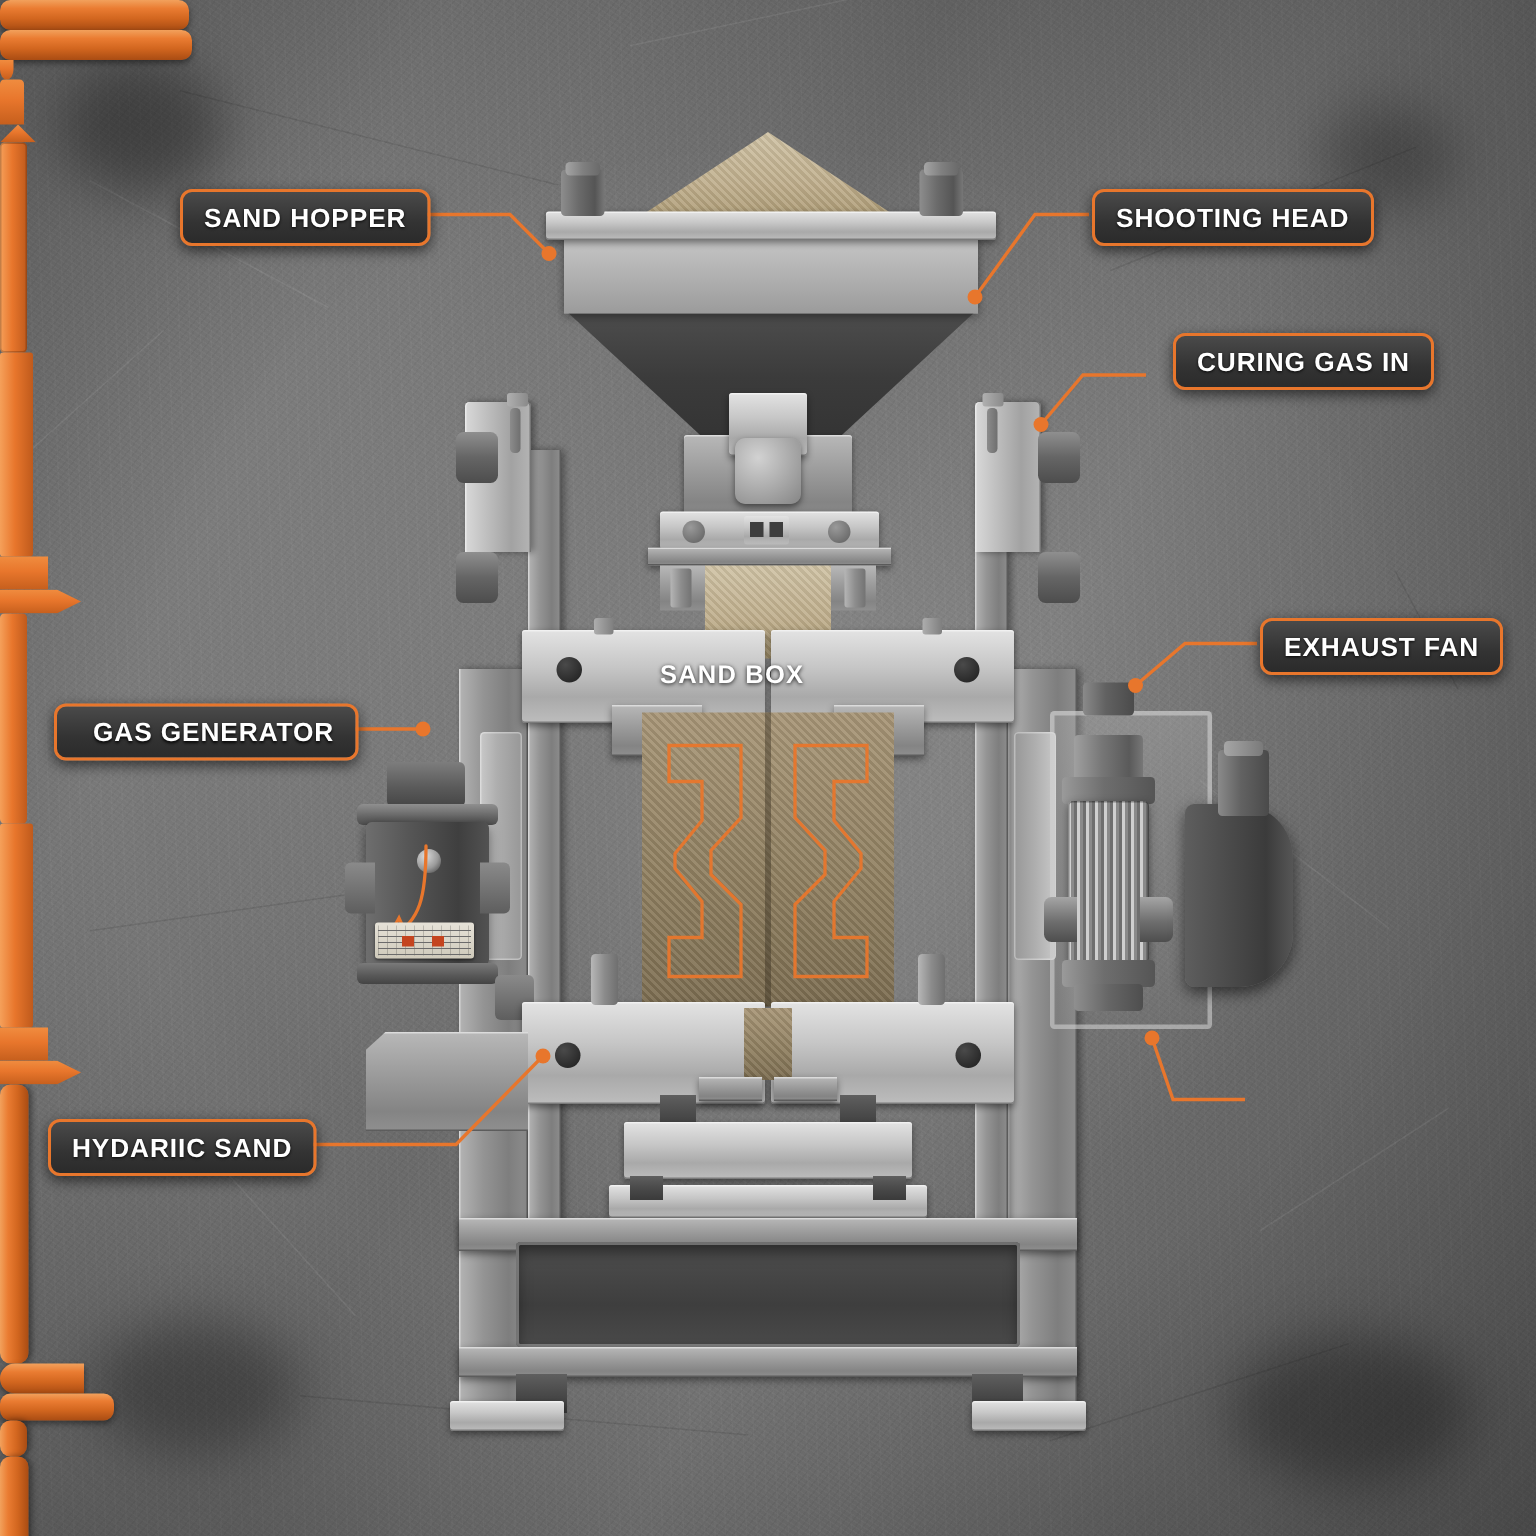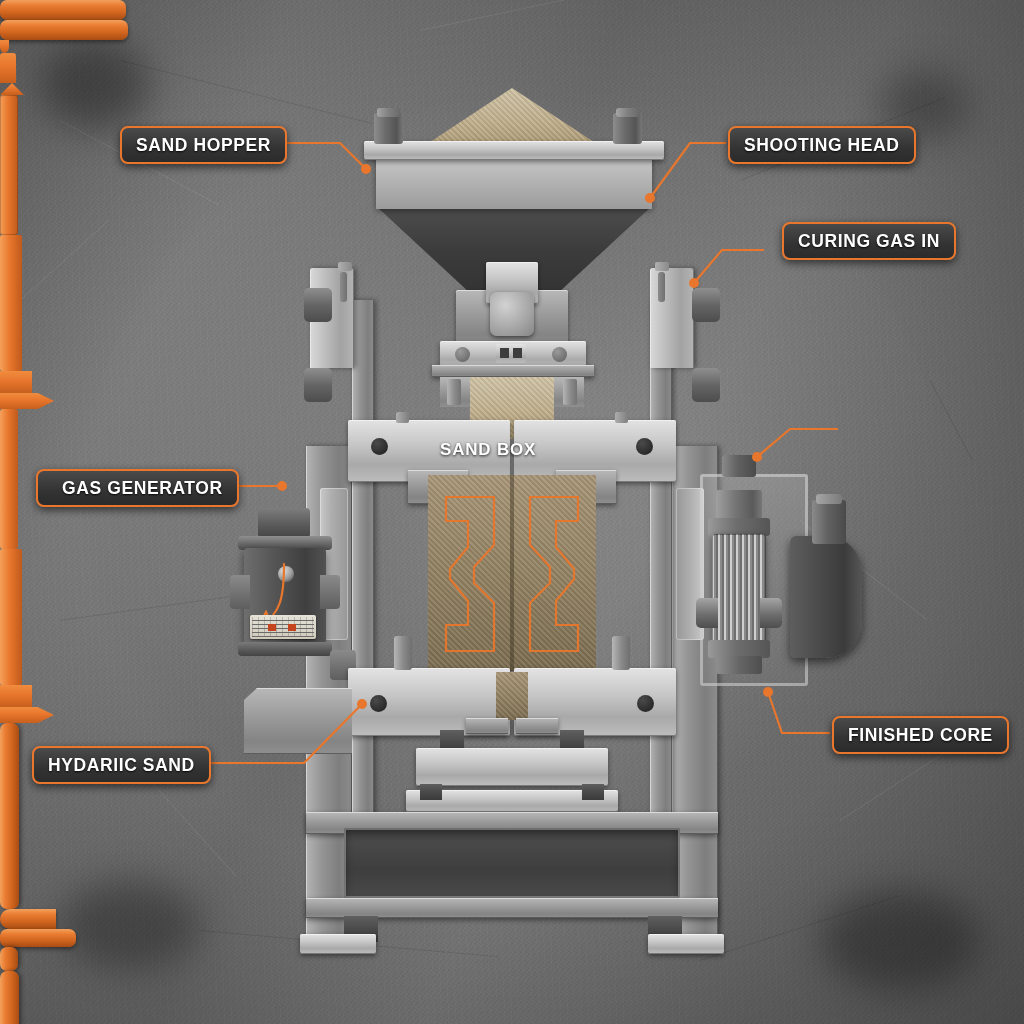--- a/index.html
+++ b/index.html
@@ -364,22 +364,22 @@
     <path d="M206,763 L304,763 L362,704"></path>
     <circle cx="362" cy="704" r="5"></circle>
   </svg>
 
   <div class="label" style="left:120px;top:126px;">SAND HOPPER</div>
 
   <div class="label" style="left:728px;top:126px;">SHOOTING HEAD</div>
 
   <div class="label" style="left:766px;top:222px;margin-left:16px;">CURING GAS IN</div>
 
+  <div class="label" style="left:840px;top:412px;">EXHAUST FAN</div>
 
   <div class="label" style="left:36px;top:469px;padding-left:24px;">GAS GENERATOR</div>
 
-  <div class="label" style="left:832px;top:716px;">FINISHED CORE</div>
 
   <div class="label" style="left:32px;top:746px;">HYDARIIC SAND</div>
 
   <div class="onbox" style="left:440px;top:440px;">SAND BOX</div>
 
 </div>
 
 </body></html>

